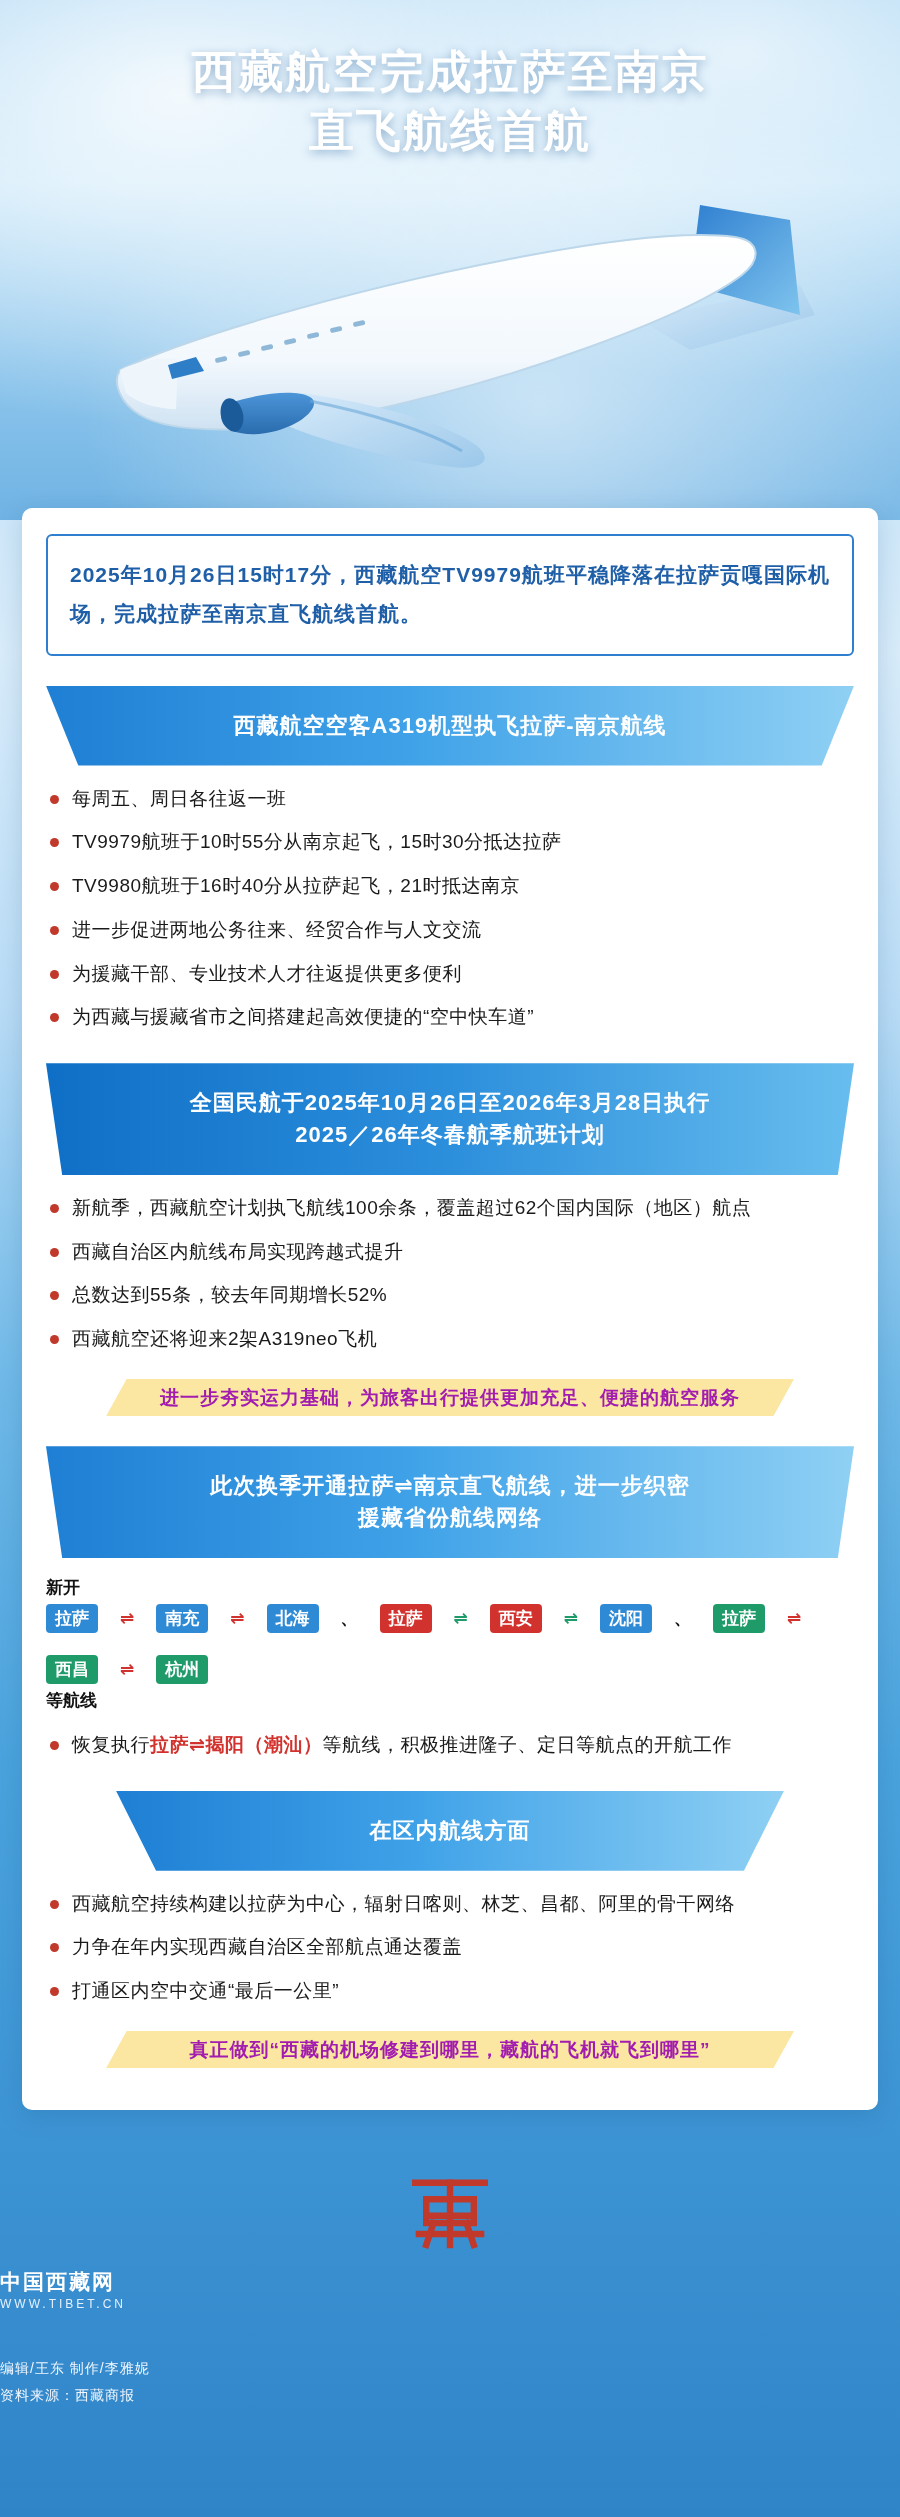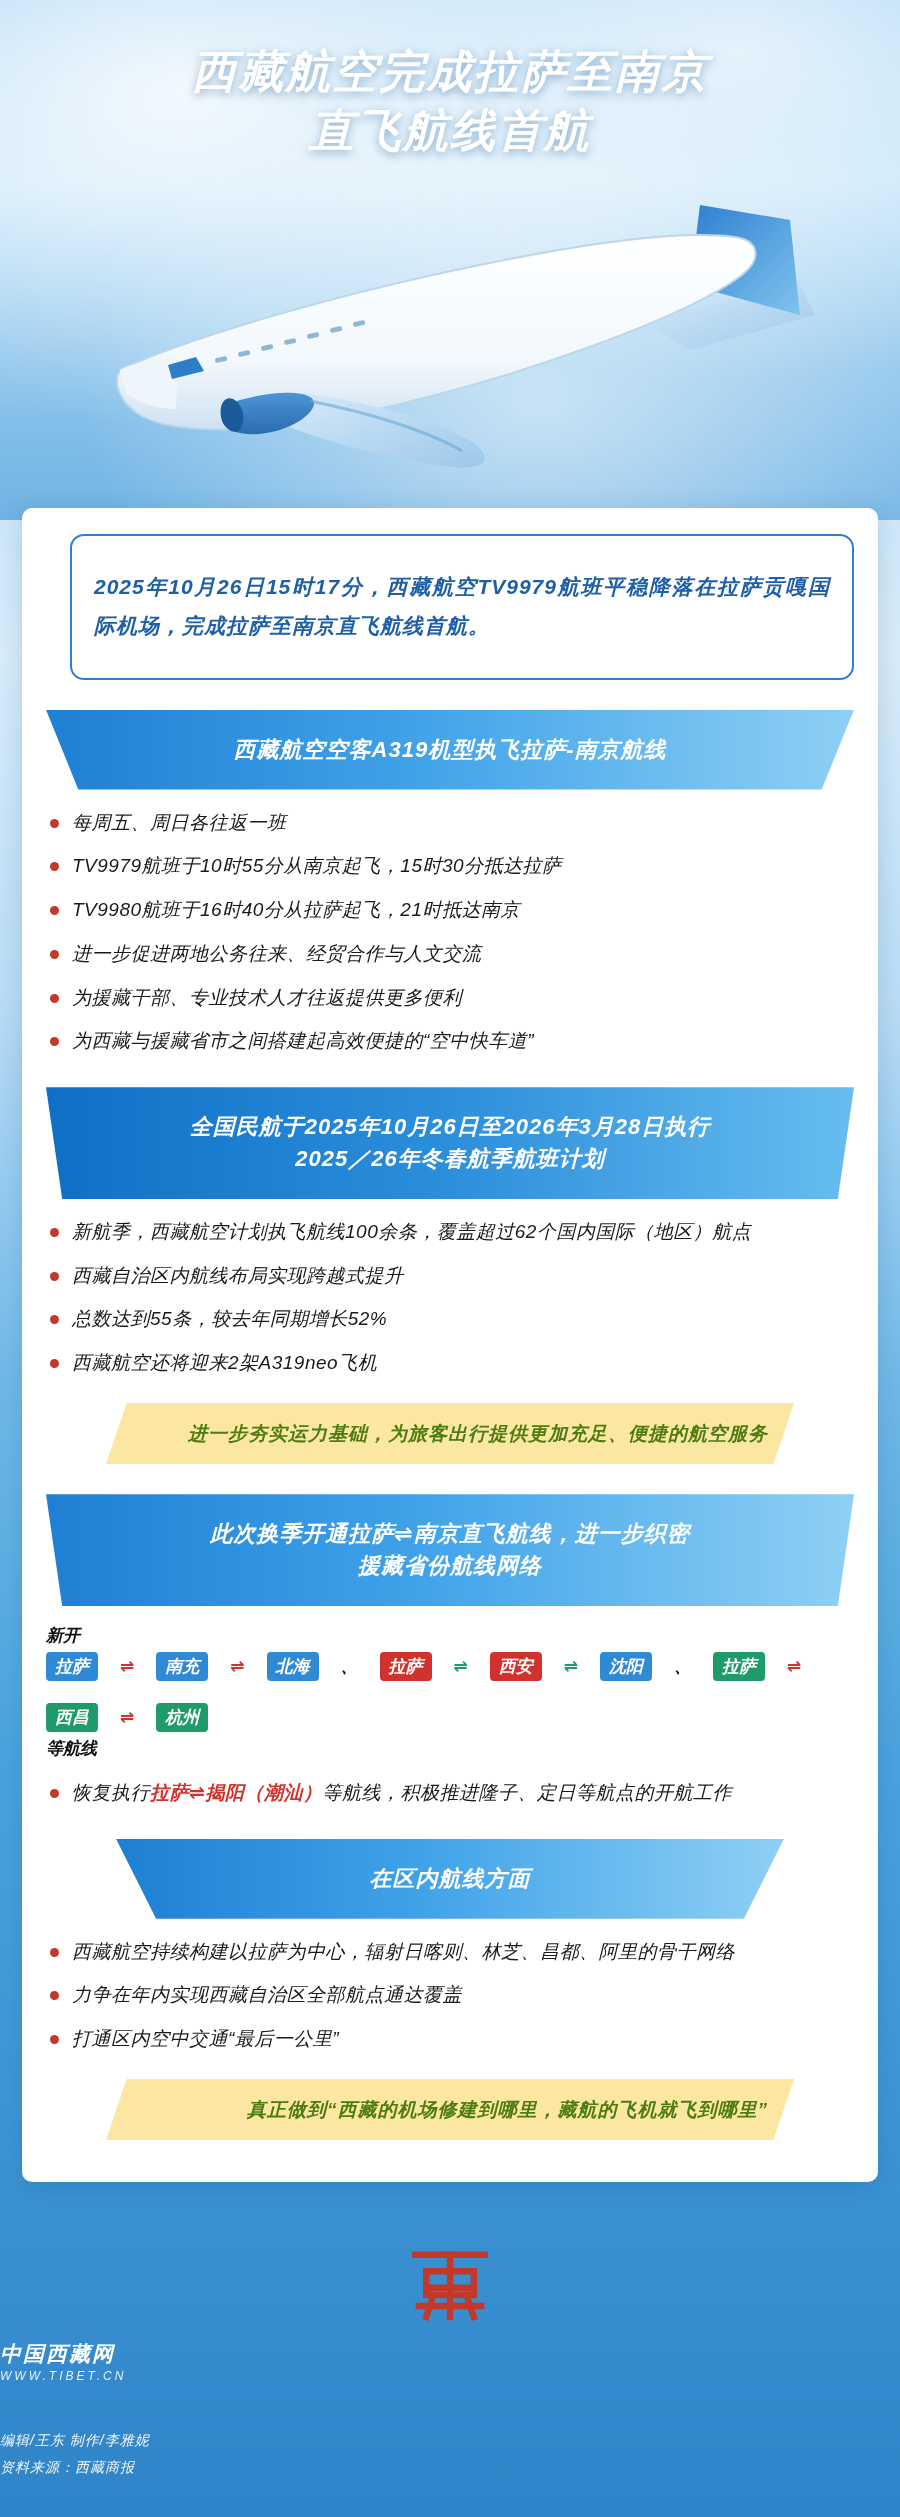--- a/index.html
+++ b/index.html
@@ -9,21 +9,20 @@
   }
   body {
     background: #cfe6f7;
   }
   .page {
     position: relative;
     width: 900px;
     height: 2517px;
     overflow: hidden;
     background: linear-gradient(180deg,#a9d4f2 0%, #bfe0f7 12%, #d8ecfa 26%, #b9dcf6 40%, #6fb9e8 55%, #4aa3dd 70%, #3d94d4 85%, #2f84c7 100%);
-    font-style: italic;
   }
   
   .hero {
     position: relative;
     height: 520px;
     background:
       radial-gradient(ellipse at 20% 18%, rgba(255,255,255,0.85) 0%, rgba(255,255,255,0) 55%),
       radial-gradient(ellipse at 82% 10%, rgba(255,255,255,0.7) 0%, rgba(255,255,255,0) 50%),
       radial-gradient(ellipse at 60% 78%, rgba(255,255,255,0.55) 0%, rgba(255,255,255,0) 60%),
       linear-gradient(180deg,#9ed0f2 0%, #bfe2f8 35%, #8fc6ec 70%, #6fb3e4 100%);
@@ -54,29 +53,28 @@
     z-index: 6;
     margin: -12px 22px 0 22px;
     background: #ffffff;
     border-radius: 10px;
     padding: 26px 24px 34px 24px;
     box-shadow: 0 6px 24px rgba(20,70,120,0.18);
   }
 
   .lead-box {
     border: 2px solid #2f7fd0;
-    border-radius: 14px;
-    padding: 32px 22px;
+    border-radius: 6px;
+    padding: 20px 22px;
     color: #1f5fa8;
     font-size: 21px;
     font-weight: bold;
     line-height: 1.85;
     letter-spacing: 1px;
     text-align: justify;
-    margin-left: 24px;
   }
 
   .banner {
     margin: 30px 0 18px 0;
     padding: 24px 10px;
     text-align: center;
     color: #ffffff;
     font-size: 22px;
     font-weight: bold;
     line-height: 1.45;
@@ -109,27 +107,27 @@
     position: absolute;
     left: 4px; top: 11px;
     width: 9px; height: 9px;
     border-radius: 50%;
     background: #c0392b;
   }
   .hl { color: #d2322d; font-weight: bold; }
 
   .ribbon {
     margin: 24px 60px 8px 60px;
-    padding: 14px 26px;
+    padding: 2px 26px;
     background: #fbe7a2;
-    color: #4d7c0f;
+    color: #a21caf;
     font-size: 19px;
     font-weight: bold;
     line-height: 1.75;
-    text-align: right;
+    text-align: center;
     letter-spacing: 1px;
     clip-path: polygon(3% 0, 100% 0, 97% 100%, 0 100%);
   }
 
   
   .route-line {
     display: flex;
     align-items: center;
     justify-content: flex-start;
     flex-wrap: wrap;

